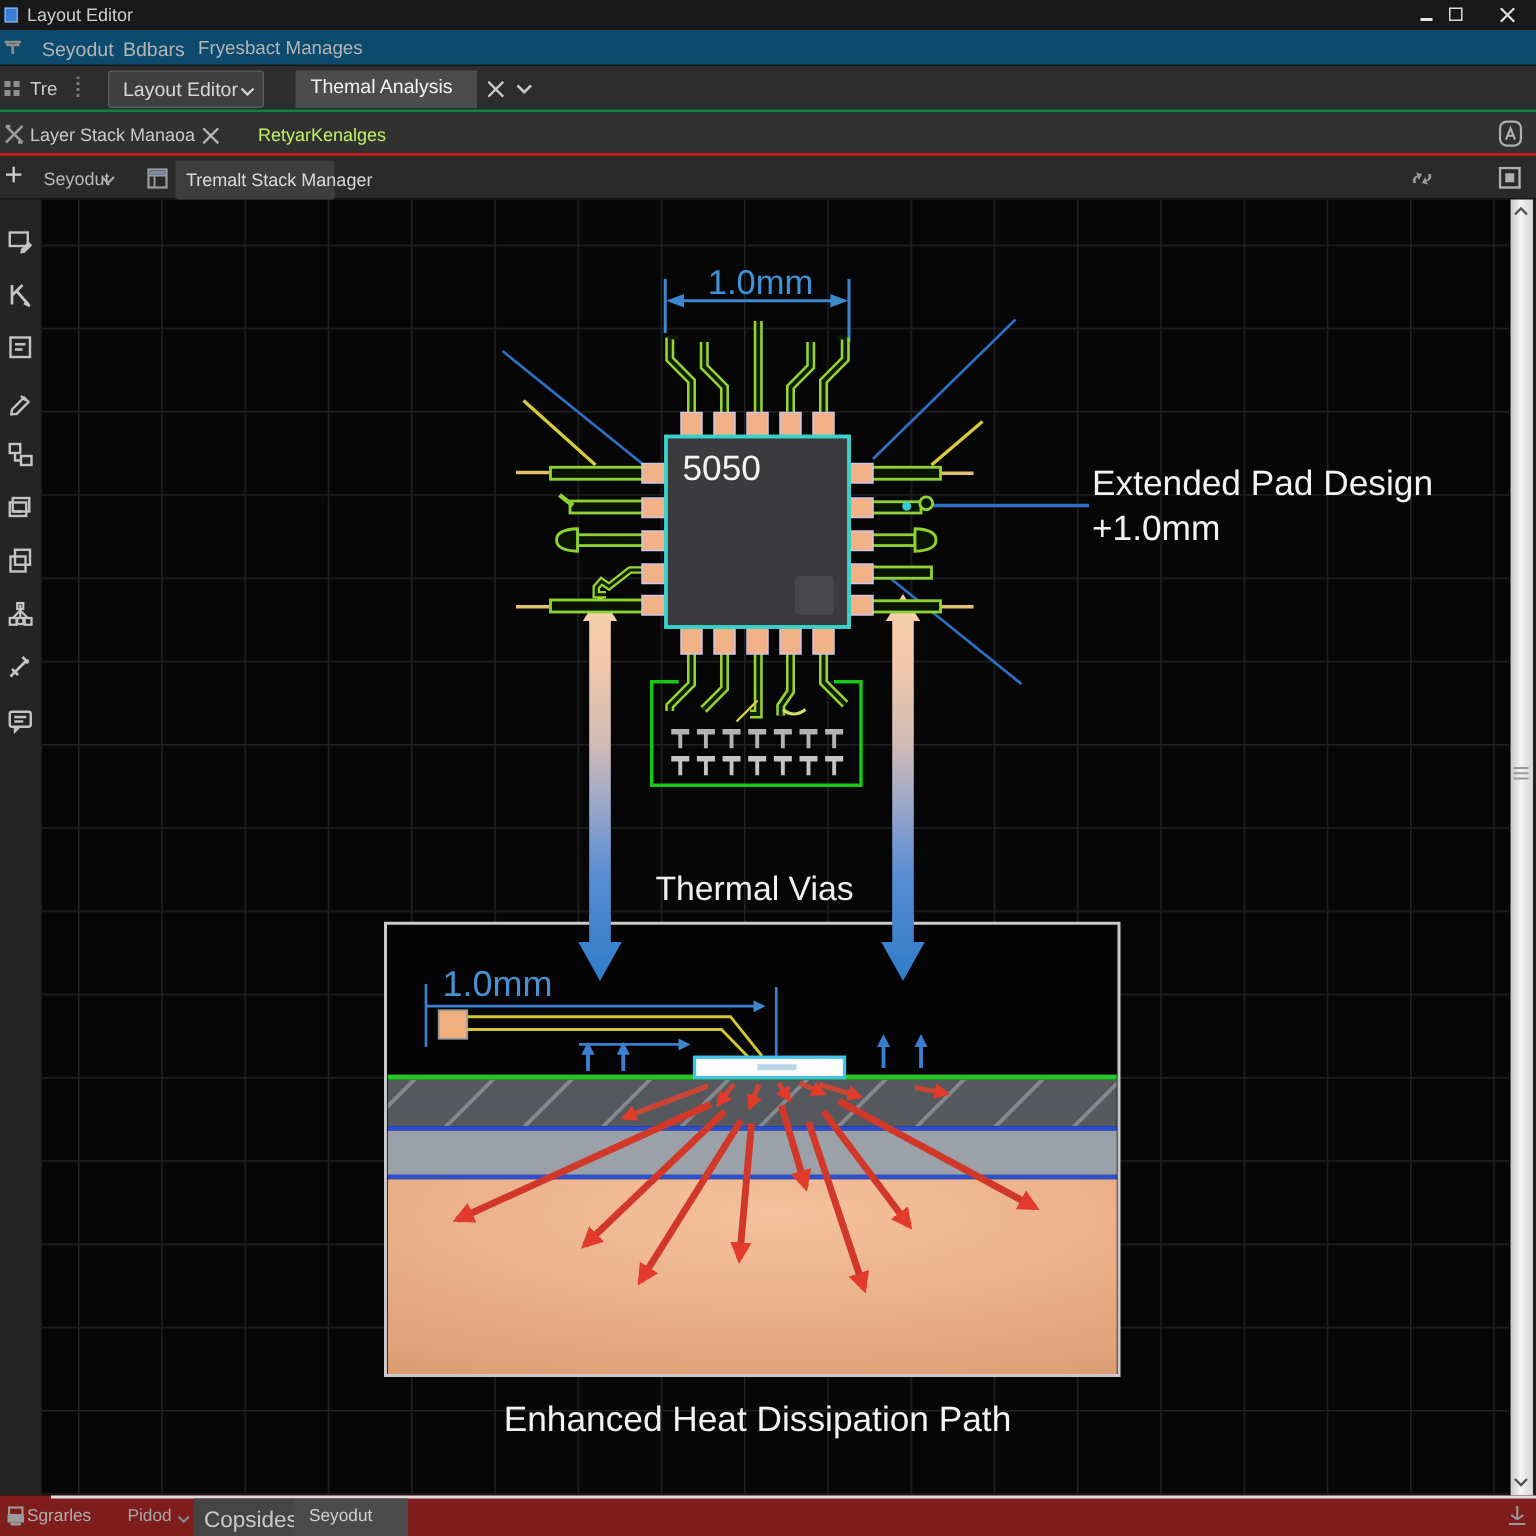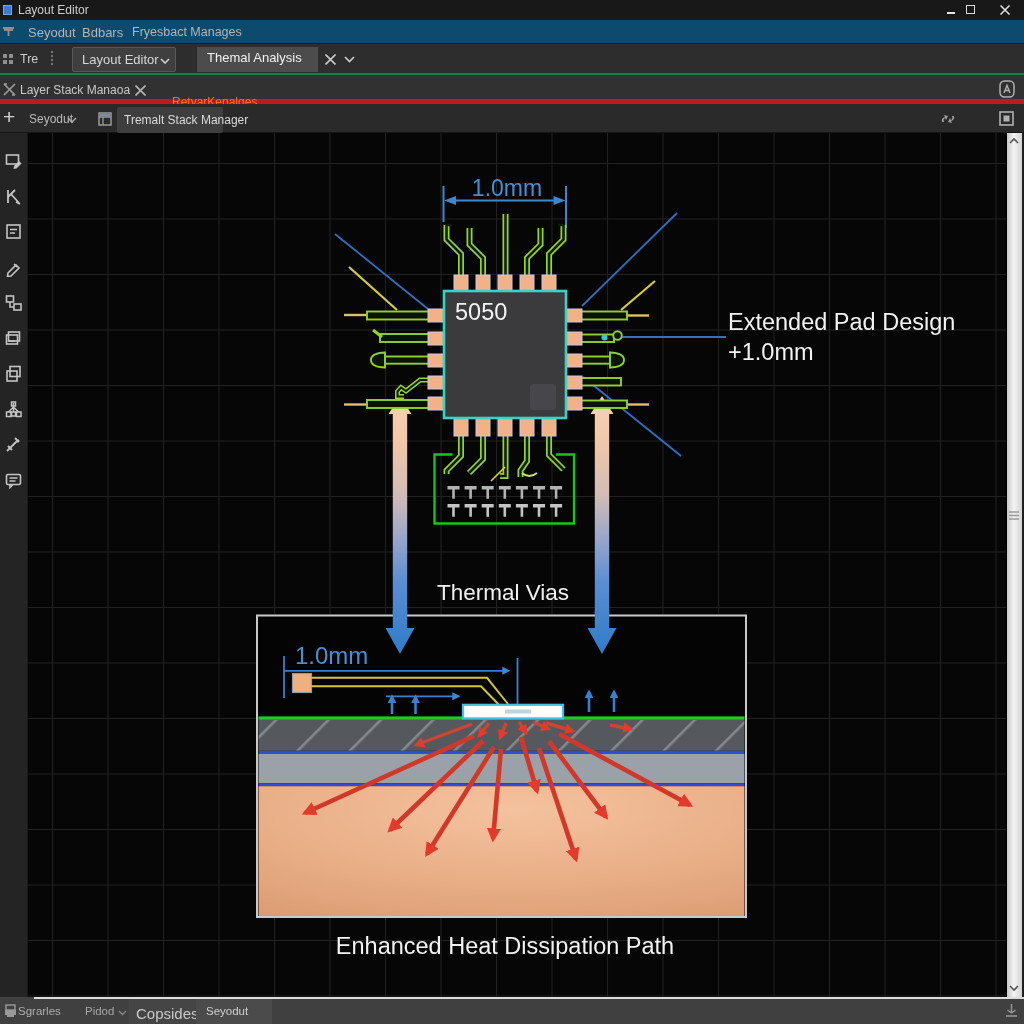--- a/index.html
+++ b/index.html
@@ -263,29 +263,29 @@
     <div class="abs" style="left:10px;top:3px;font-size:13px;font-weight:normal;color:#f2f2f2">Themal Analysis</div>
   </div>
   <svg class="abs" style="left:325px;top:10px" width="11" height="11">
       <path d="M0.5,0.5 L10.5,10.5 M10.5,0.5 L0.5,10.5" stroke="#c9c9c9" stroke-width="1.6"></path>
     </svg>
   <svg class="abs" style="left:344px;top:12px" width="11" height="7">
       <path d="M1,1 l4.5,4.5 4.5,-4.5" stroke="#c9c9c9" stroke-width="1.7" fill="none"></path>
     </svg>
 </div>
 
-<div class="row" style="top:75px;height:29px;background:#313131;border-bottom:5px solid #b91c1c">
+<div class="row" style="top:75px;height:29px;background:#313131;border-bottom:2px solid #b91c1c">
   <svg class="abs" style="left:3px;top:8px" width="13" height="13">
       <path d="M1,1 L12,12 M12,1 L1,12 M1,1 l3,0 M12,12 l-3,0" stroke="#9a9a9a" stroke-width="1.7" fill="none"></path>
     </svg>
   <div class="abs" style="left:20px;top:8px;font-size:12px;color:#c9c9c9">Layer Stack Manaoa</div>
   <svg class="abs" style="left:135px;top:10px" width="11" height="11">
       <path d="M0.5,0.5 L10.5,10.5 M10.5,0.5 L0.5,10.5" stroke="#b4b4b4" stroke-width="1.6"></path>
     </svg>
-  <div class="abs" style="left:172px;top:20px;font-size:12px;color:#f97316">RetyarKenalges</div>
+  <div class="abs" style="left:172px;top:8px;font-size:12px;color:#bef264">RetyarKenalges</div>
   <svg class="abs" style="left:999px;top:5px" width="16" height="18">
       <rect x="1" y="1" width="14" height="16" rx="4.5" fill="none" stroke="#b0b0b0" stroke-width="1.5"></rect>
       <path d="M5,13 L8,5.5 L11,13 M6,10.5 h4" stroke="#b0b0b0" stroke-width="1.4" fill="none"></path>
     </svg>
 </div>
 
 <div class="row" style="top:104px;height:29px;background:#2a2a2a;border-bottom:1px solid #151515">
   <div class="abs" style="left:3px;top:1px;font-size:21px;color:#cfcfcf">+</div>
   <div class="abs" style="left:29px;top:8px;font-size:12px;color:#b9b9b9">Seyodut</div>
   <svg class="abs" style="left:67px;top:13px" width="10" height="6">
@@ -358,21 +358,21 @@
     <path d="M1,6 l4,-4 4,4" stroke="#555" stroke-width="1.6" fill="none"></path>
   </svg>
 <svg class="abs" style="left:1009px;top:984px" width="10" height="8">
     <path d="M1,2 l4,4 4,-4" stroke="#555" stroke-width="1.6" fill="none"></path>
   </svg>
 <svg class="abs" style="left:1008px;top:510px" width="12" height="12">
     <path d="M1,2 h10 M1,5.5 h10 M1,9 h10" stroke="#9a9a9a" stroke-width="1.4"></path>
   </svg>
 <div class="abs" style="left:1021.5px;top:133px;width:2.5px;height:864px;background:#202020"></div>
 
-<div class="row" style="top:997px;height:27px;background:#404040">
+<div class="row" style="top:997px;height:27px;background:#7f1d1d">
   <div class="abs" style="left:34px;top:0;width:990px;height:2px;background:#dcdcdc"></div>
   <svg class="abs" style="left:4px;top:7px" width="13" height="14">
       <rect x="2" y="1" width="9" height="5" fill="none" stroke="#9a9a9a" stroke-width="1.4"></rect>
       <rect x="1" y="6" width="11" height="5" fill="#9a9a9a"></rect>
       <rect x="3" y="11" width="7" height="2" fill="#9a9a9a"></rect>
     </svg>
   <div class="abs" style="left:18px;top:8px;font-size:11.5px;color:#adadad">Sgrarles</div>
   <div class="abs" style="left:85px;top:8px;font-size:11.5px;color:#a5a5a5">Pidod</div>
   <svg class="abs" style="left:118px;top:13px" width="9" height="6">
       <path d="M1,1 l3.5,3.5 3.5,-3.5" stroke="#888" stroke-width="1.4" fill="none"></path>

